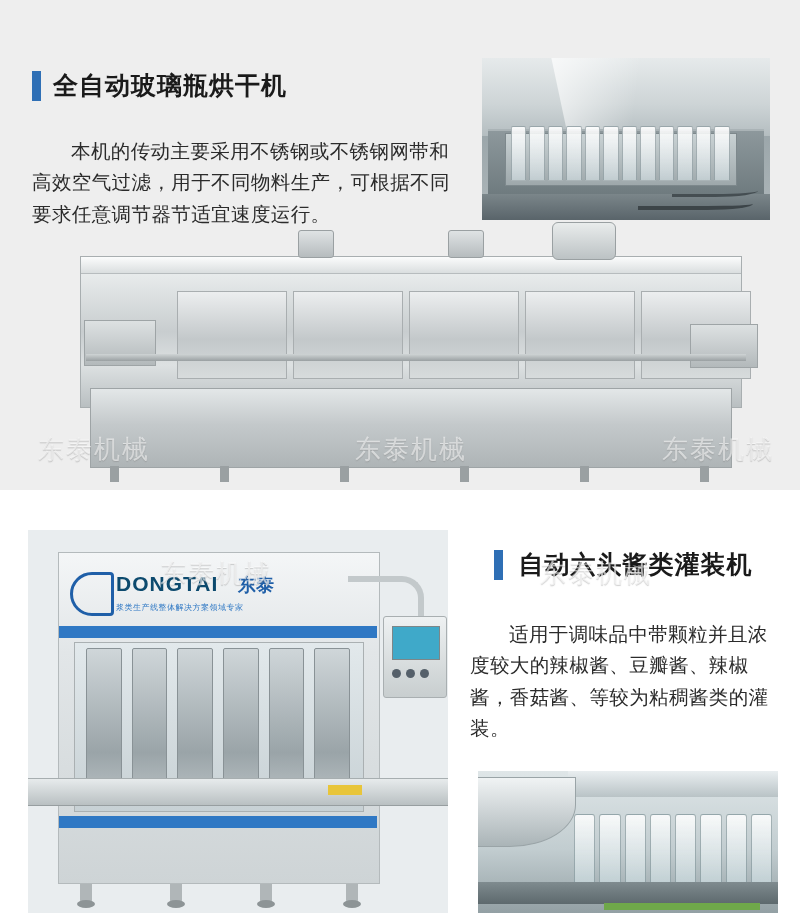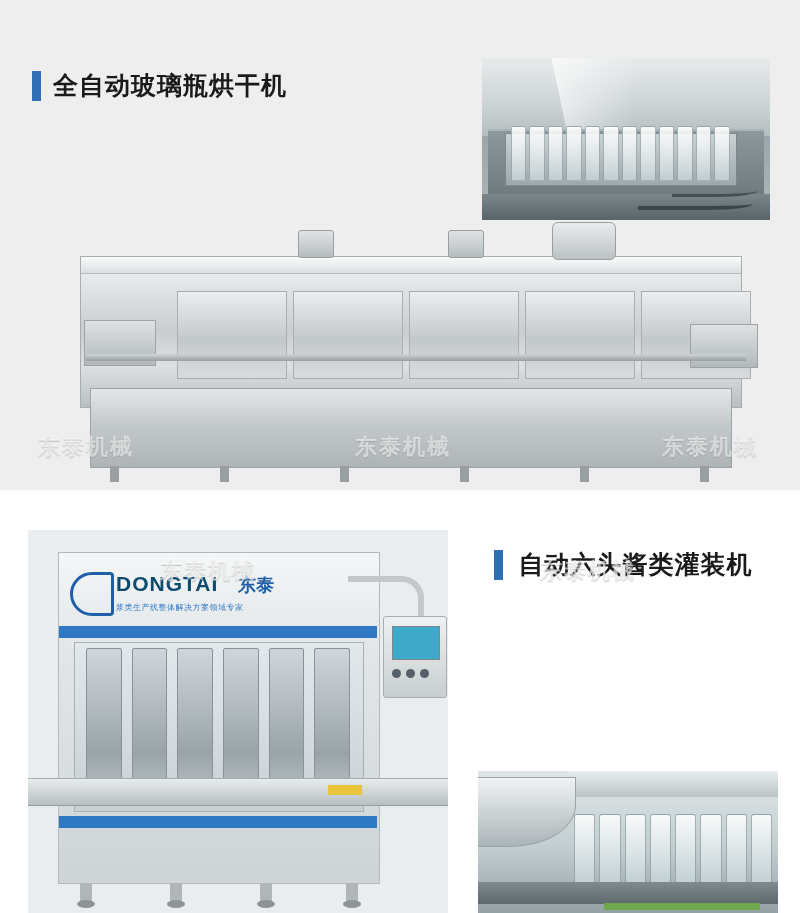--- a/index.html
+++ b/index.html
@@ -167,22 +167,22 @@
   }
   .m1 .beltbar {
     position:absolute; left:86px; top:126px; width:660px; height:7px;
     background: linear-gradient(180deg,#cfd4d5,#9aa0a2);
   }
 
   
   .wm {
     position: absolute;
     color: rgba(255,255,255,0.55);
-    font-size: 22px;
-    font-weight: bold;
+    font-size: 26px;
+    font-weight: normal;
     letter-spacing: 2px;
     text-shadow: 0 1px 1px rgba(120,120,120,0.35);
     pointer-events: none;
     white-space: nowrap;
   }
   .wm-a { left: 38px;  top: 432px; }
   .wm-b { left: 355px; top: 432px; }
   .wm-c { left: 662px; top: 432px; }
   .wm-d { left: 130px; top: 556px; color: rgba(255,255,255,0.6); }
   .wm-e { left: 540px; top: 556px; color: rgba(255,255,255,0.6); }
@@ -330,20 +330,21 @@
 <div class="page">
 
   <div class="section-one">
 
     <div class="sec1-top">
       <div class="sec1-text-col">
         <div class="title-row">
           <span class="title-bar"></span>
           <h1 class="title-text">全自动玻璃瓶烘干机</h1>
         </div>
+        <p class="body-text">本机的传动主要采用不锈钢或不锈钢网带和高效空气过滤，用于不同物料生产，可根据不同要求任意调节器节适宜速度运行。</p>
       </div>
     </div>
 
     <div class="sec1-photo">
       <div class="p1">
         <div class="hood"></div>
         <div class="deck"></div>
         <div class="tray"></div>
         <div class="bottles">
           <i></i>
@@ -440,20 +441,21 @@
             <i style="left:272px"></i>
         </div>
       </div>
     </div>
 
     <div class="sec2-right">
       <div class="sec2-title-row">
         <span class="title-bar"></span>
         <h2 class="title-text">自动六头酱类灌装机</h2>
       </div>
+      <p class="sec2-body">适用于调味品中带颗粒并且浓度较大的辣椒酱、豆瓣酱、辣椒酱，香菇酱、等较为粘稠酱类的灌装。</p>
     </div>
 
     <div class="sec2-photo">
       <div class="p2">
         <div class="topbar"></div>
         <div class="pipe"></div>
         <div class="jars">
           <i></i>
             <i></i>
             <i></i>

